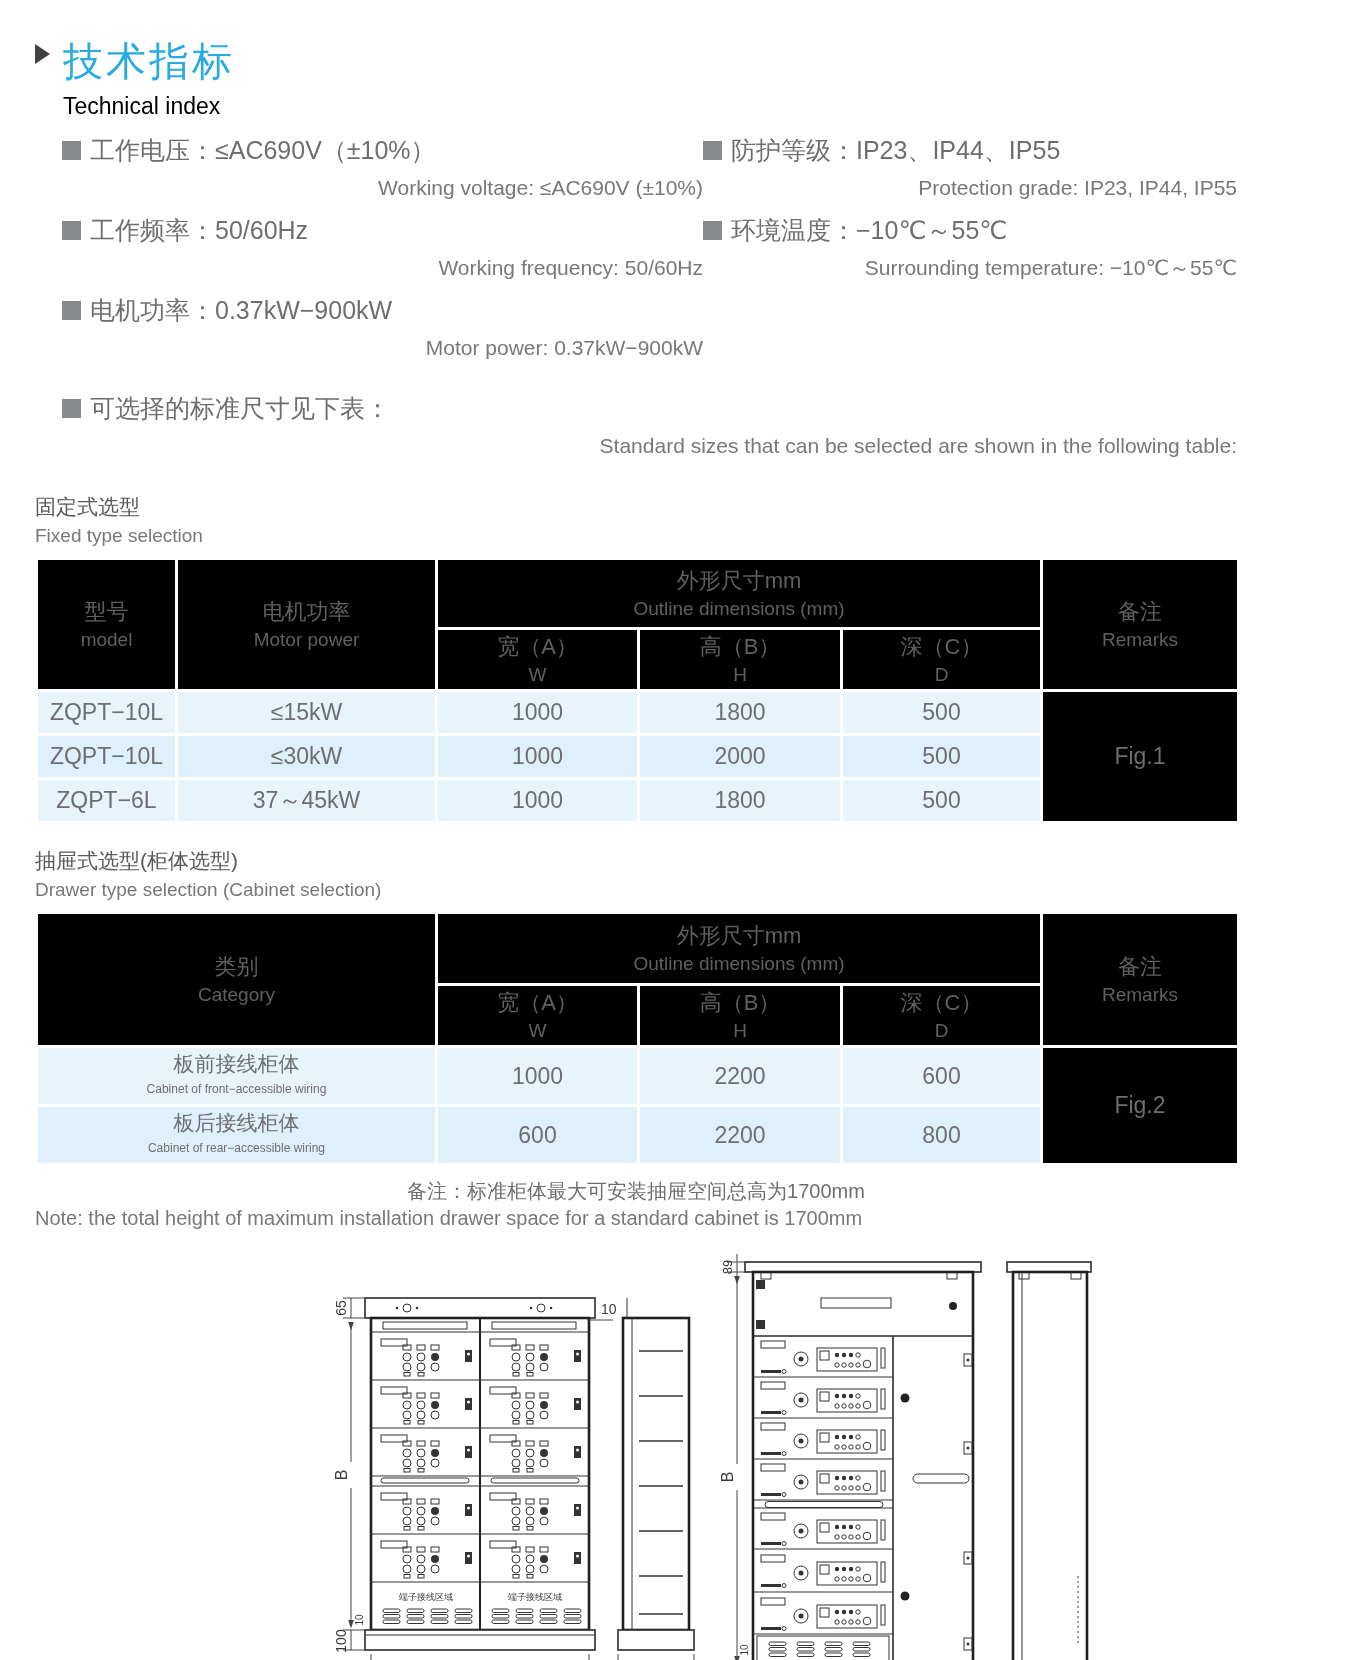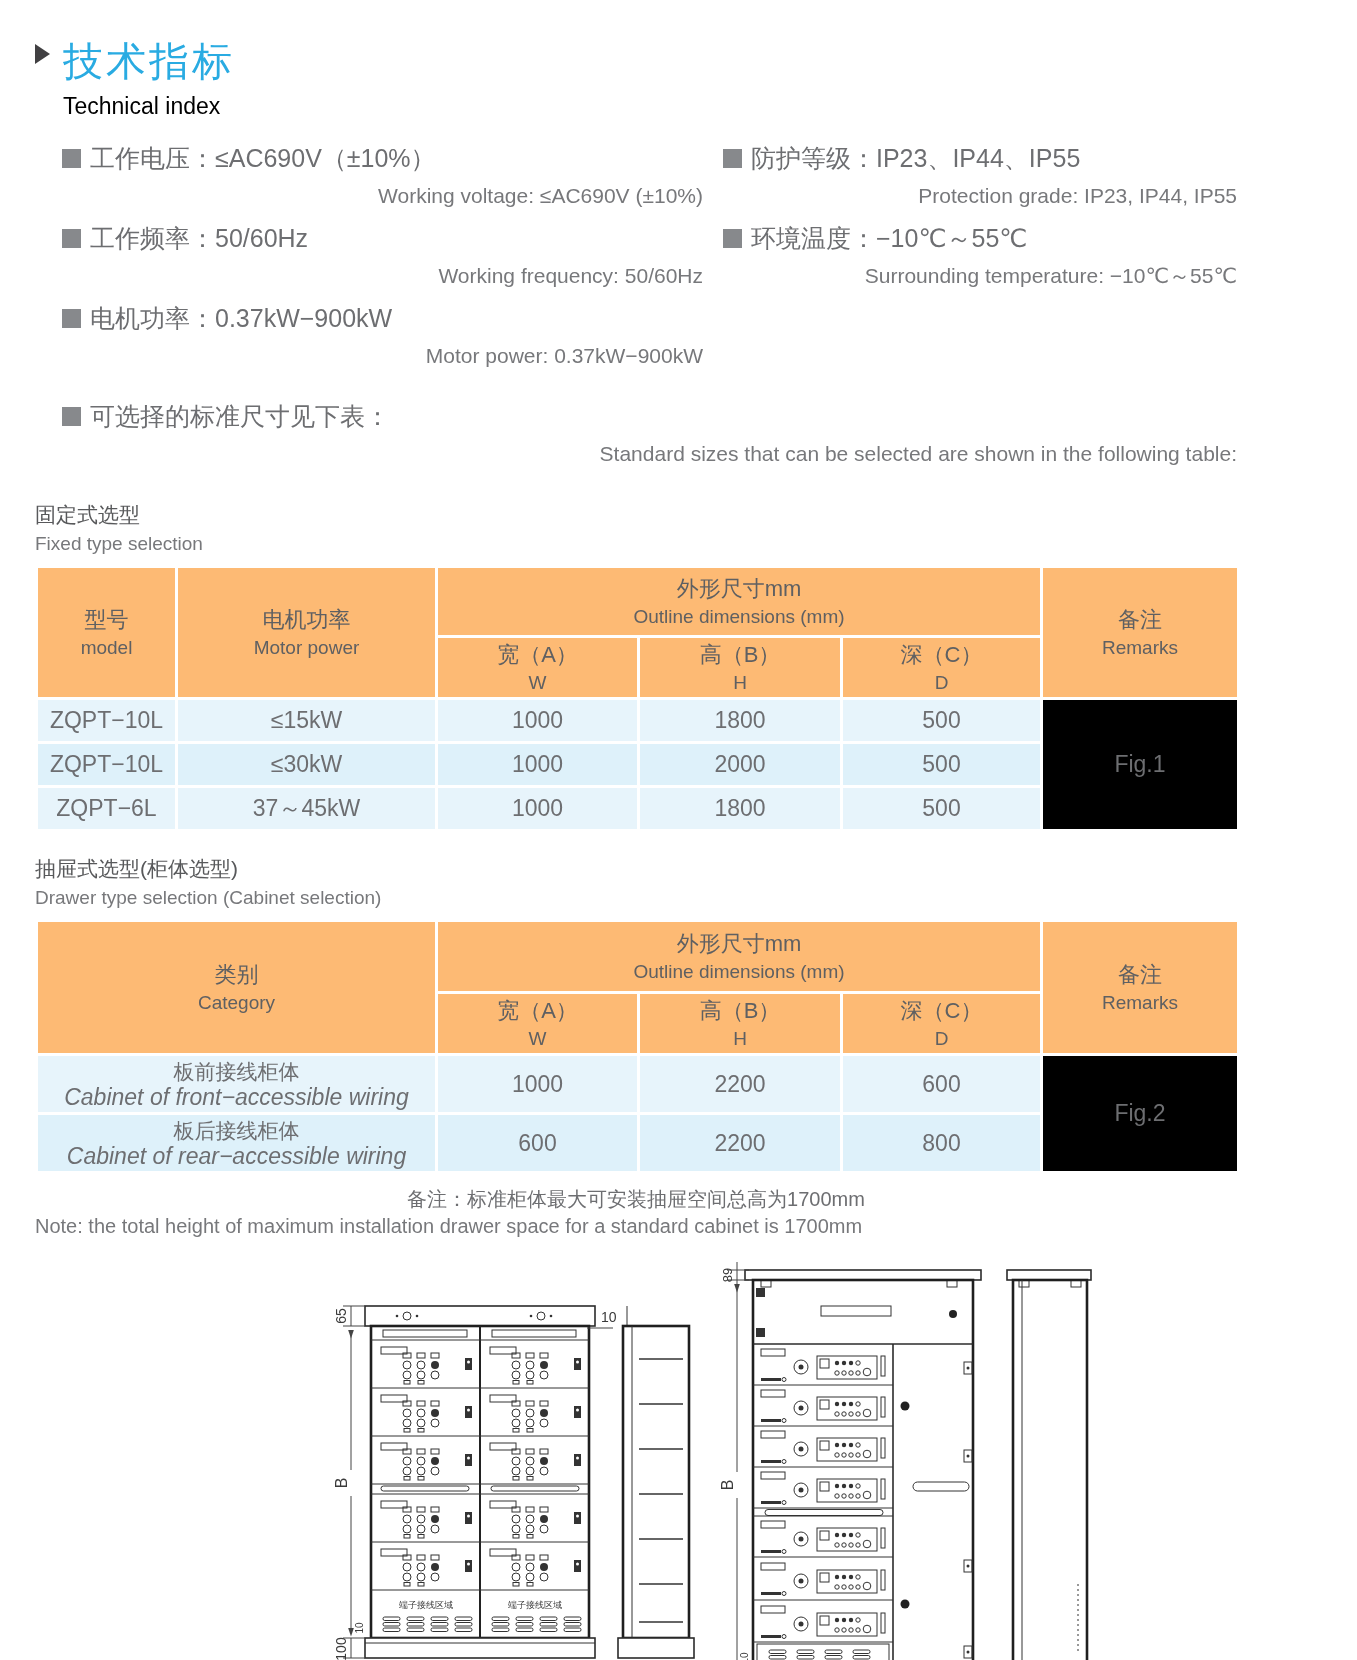--- a/index.html
+++ b/index.html
@@ -16,46 +16,46 @@
   .tri {
     width:0; height:0; margin-top:10px;
     border-left:15px solid #414042;
     border-top:10px solid transparent;
     border-bottom:10px solid transparent;
   }
   .title-zh { margin-left:13px; font-size:40px; letter-spacing:3px; color:#29abe2; font-weight:400; }
   .title-en { margin-left:28px; margin-top:4px; font-size:23px; color:#000000; }
 
   
-  .specs { display:flex; margin-top:20px; margin-left:27px;gap:20px; }
+  .specs { display:flex; margin-top:12px; margin-left:27px; }
   .specs-col-left { width:641px; }
   .specs-col-right { flex:1; }
   .spec-item { margin-bottom:6px; }
   .spec-zh { display:flex; align-items:center; font-size:25px; line-height:37px; color:#6d6e71; }
   .bullet { width:19px; height:19px; background:#87898c; margin-right:9px; flex:0 0 auto; }
   .spec-en { margin-left:28px; font-size:21px; line-height:37px; color:#77787b;text-align:right; }
   .intro-item { margin-top:18px; margin-left:27px; }
 
   
   .sec-label { margin-top:28px; }
   .sec-zh { font-size:21px; line-height:30px; color:#58595b; }
   .sec-en { font-size:19px; line-height:27px; color:#77787b; }
 
   
   table { border-collapse:collapse; width:1202px; margin-top:8px; table-layout:fixed; }
   td,th { border:3px solid #ffffff; text-align:center; vertical-align:middle; font-weight:400; }
-  th { background:#fdba74; color:#5f6062; }
+  th { background:#000000; color:#5f6062; }
   .hdr-zh { font-size:22px; line-height:30px; }
   .hdr-en { font-size:19px; line-height:26px; }
   td { font-size:23px; color:#6d6e71; }
   .row-a td { background:#e7f4fb; }
   .row-b td { background:#def1fa; }
   td.remarks-span { background:#000000; font-size:23px; }
   .cell-zh { font-size:21px; line-height:27px; }
-  .cell-en { font-size:23px; line-height:25px;font-style:italic; }
+  .cell-en { font-size:12px; line-height:25px; }
   #fixed-table tr.hdr-top th { height:70px; }
   #fixed-table tr.hdr-sub th { height:62px; }
   #fixed-table tr.data-row td { height:44px; }
   #drawer-table tr.hdr-top th { height:72px; }
   #drawer-table tr.hdr-sub th { height:62px; }
   #drawer-table tr.data-row td { height:59px; }
 
   
   .note { margin-top:12px; }
   .note-zh { font-size:20px; line-height:27px; color:#6d6e71;text-align:center; }

